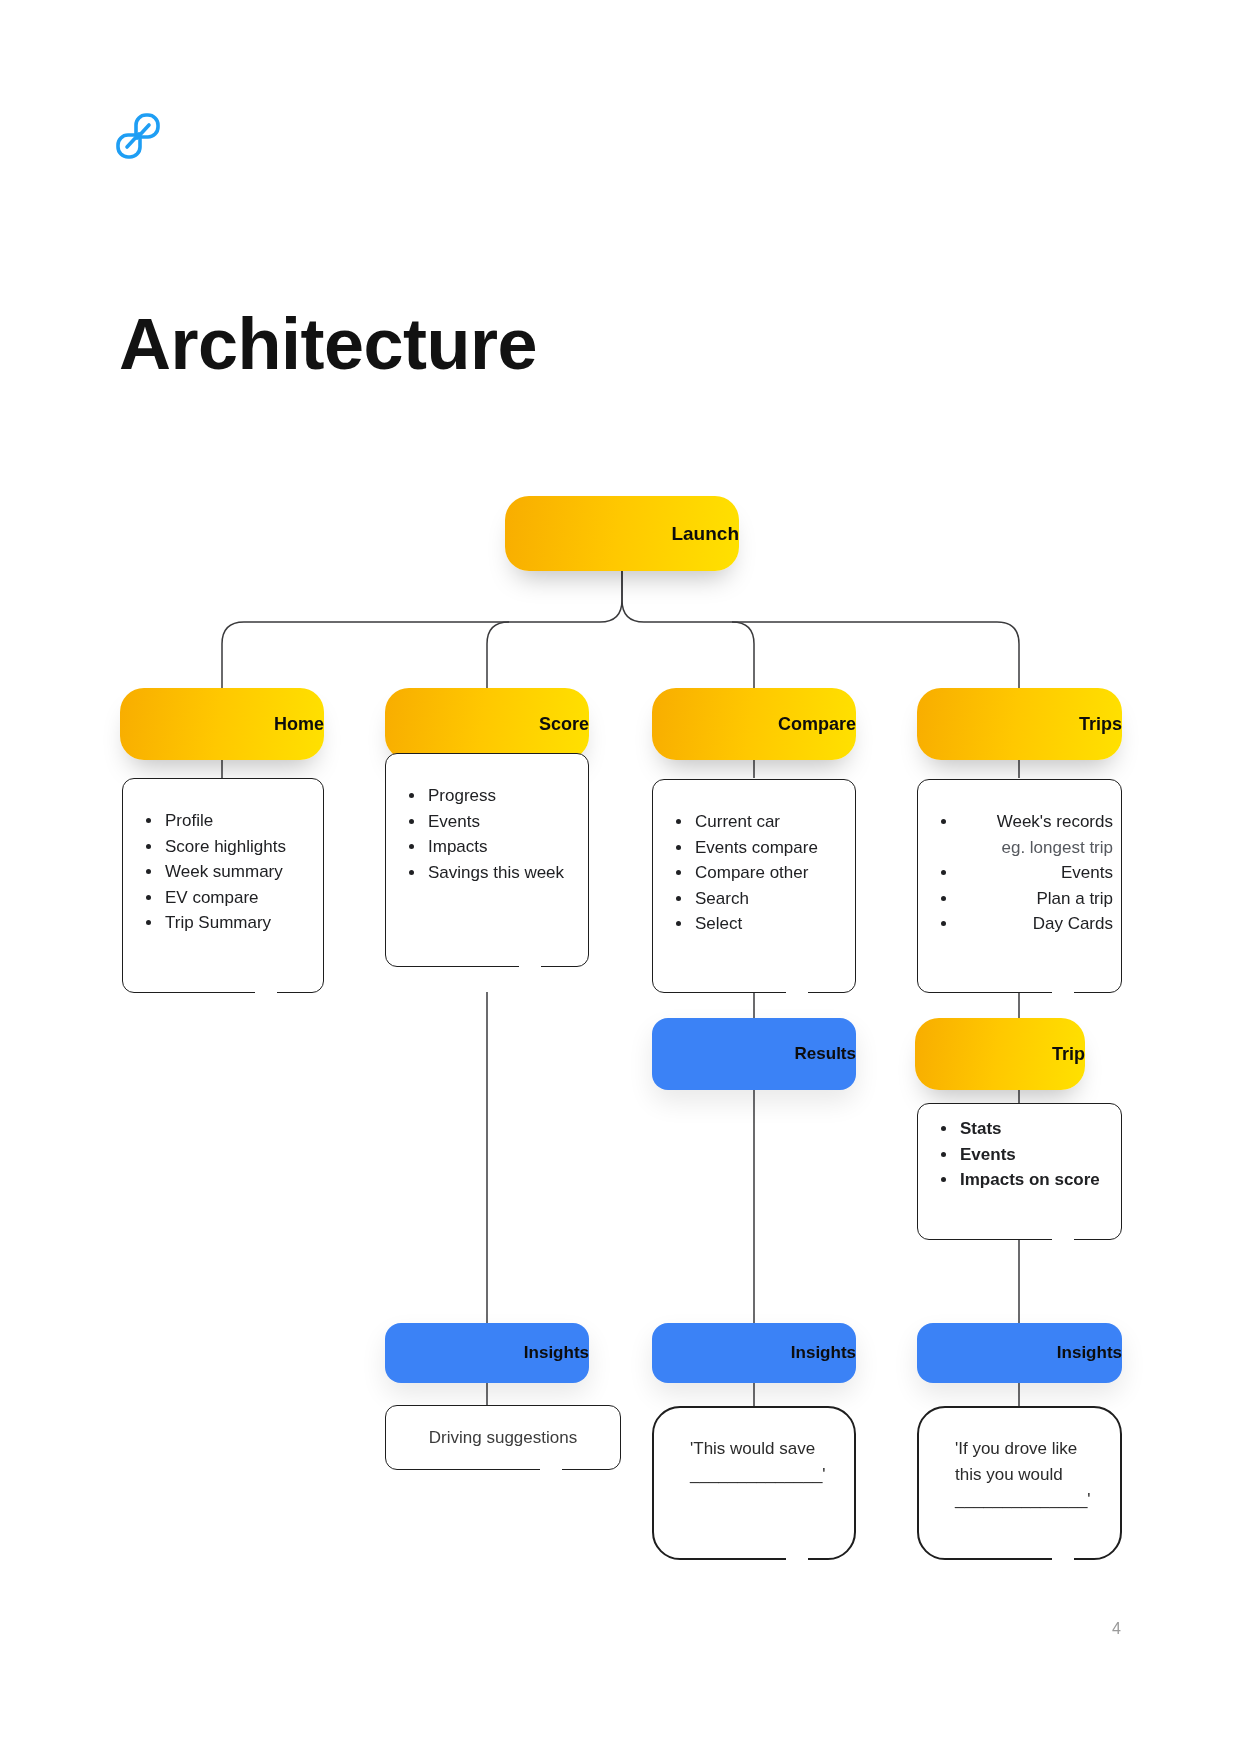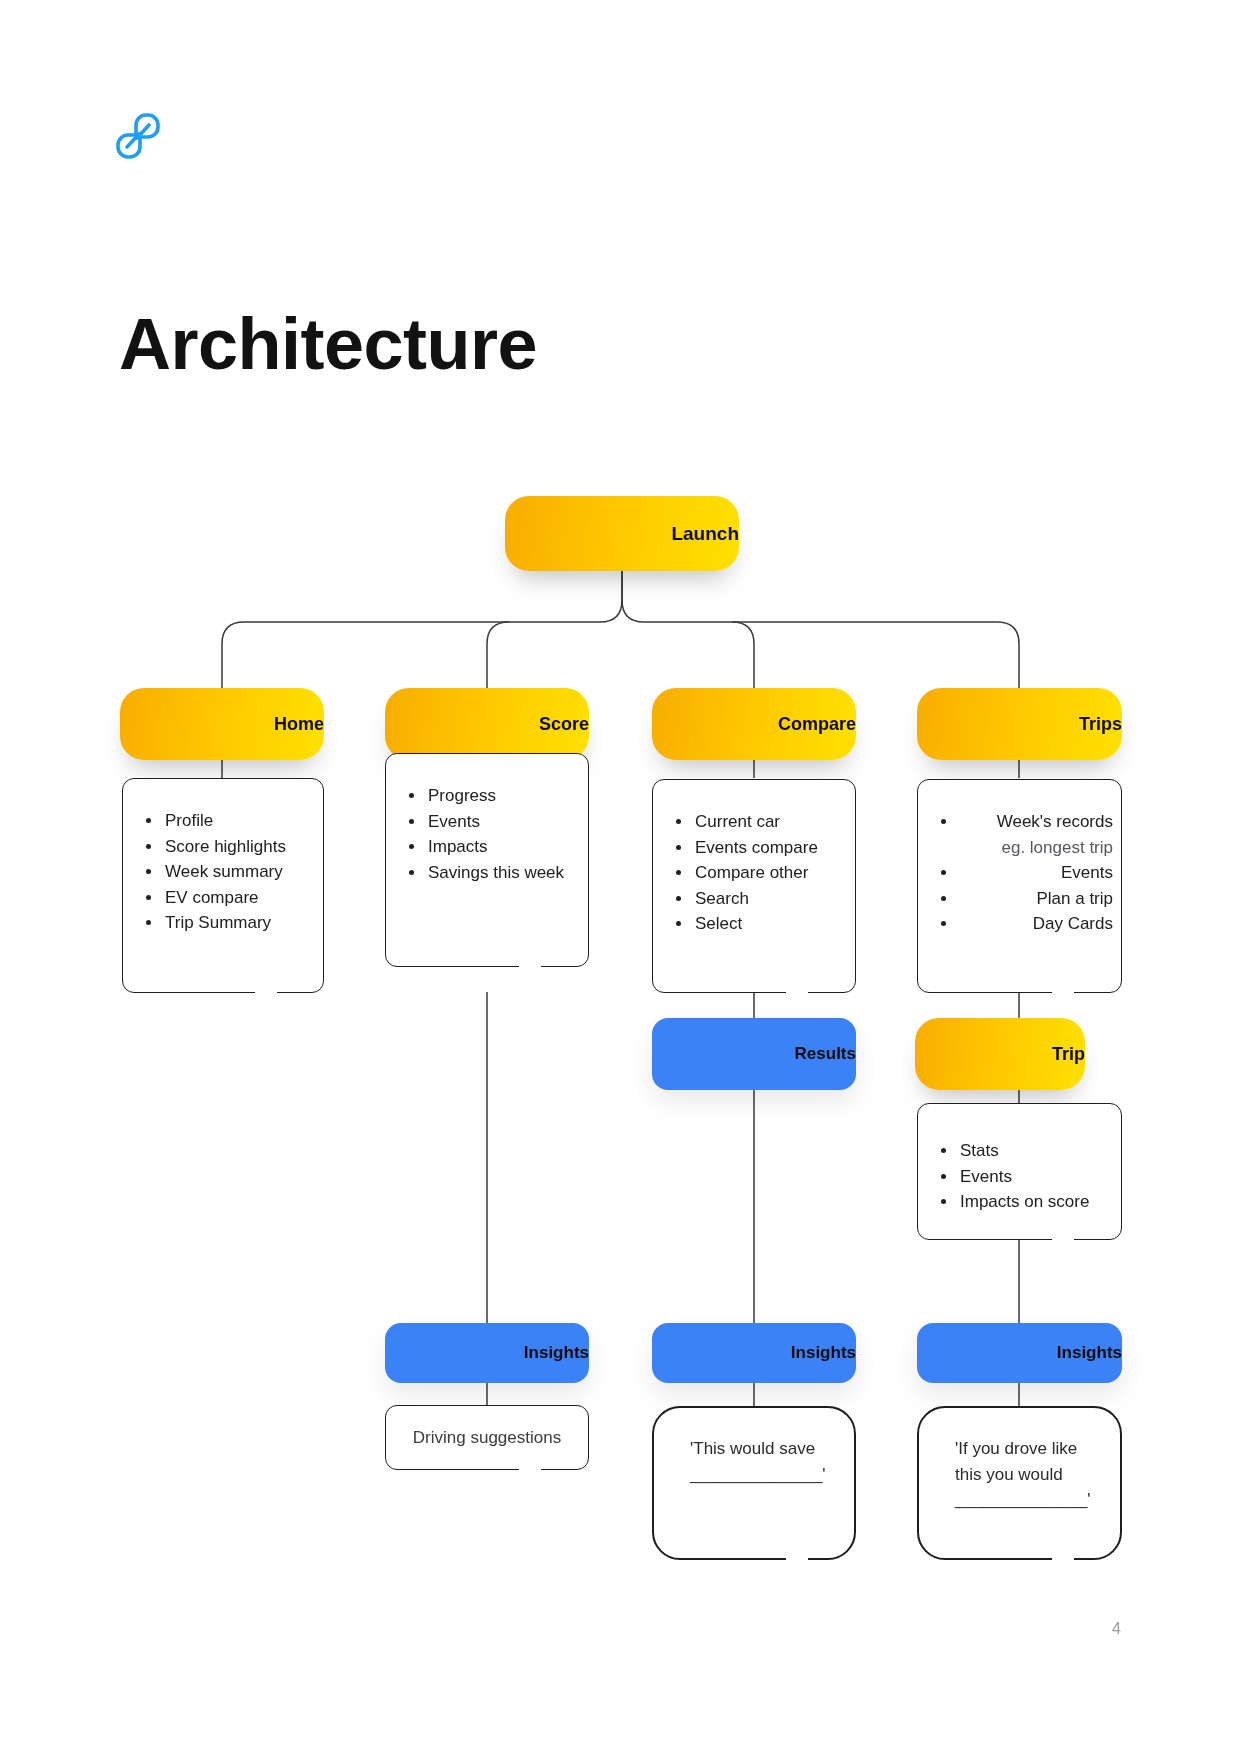--- a/index.html
+++ b/index.html
@@ -146,38 +146,38 @@
 
 <div class="node white-label" style="left:652px;top:1018px;width:204px;height:72px;">
   <span>Results</span>
 </div>
 
 <div class="node yellow" style="left:915px;top:1018px;width:170px;height:72px;">
   <span>Trip</span>
 </div>
 
 <div class="listbox gap" style="left:917px;top:1103px;width:205px;height:137px;">
-  <ul style="padding-top:34px;">
+  <ul style="padding-top:12px;font-weight:bold;">
     <li>Stats</li>
     <li>Events</li>
     <li>Impacts on score</li>
   </ul>
 </div>
 
 <div class="node white-label" style="left:385px;top:1323px;width:204px;height:60px;">
   <span>Insights</span>
 </div>
 <div class="node white-label" style="left:652px;top:1323px;width:204px;height:60px;">
   <span>Insights</span>
 </div>
 <div class="node white-label" style="left:917px;top:1323px;width:205px;height:60px;">
   <span>Insights</span>
 </div>
 
-<div class="listbox gap centerbox" style="left:385px;top:1405px;width:204px;height:65px;">
+<div class="listbox gap centerbox" style="left:385px;top:1405px;width:236px;height:65px;">
   <span></span>
   <span>Driving suggestions</span>
 </div>
 
 <div class="listbox gap quotebox" style="left:652px;top:1406px;width:204px;height:154px;">
   <div>'This would save</div>
   <div>______________'</div>
 </div>
 
 <div class="listbox gap quotebox" style="left:917px;top:1406px;width:205px;height:154px;">

